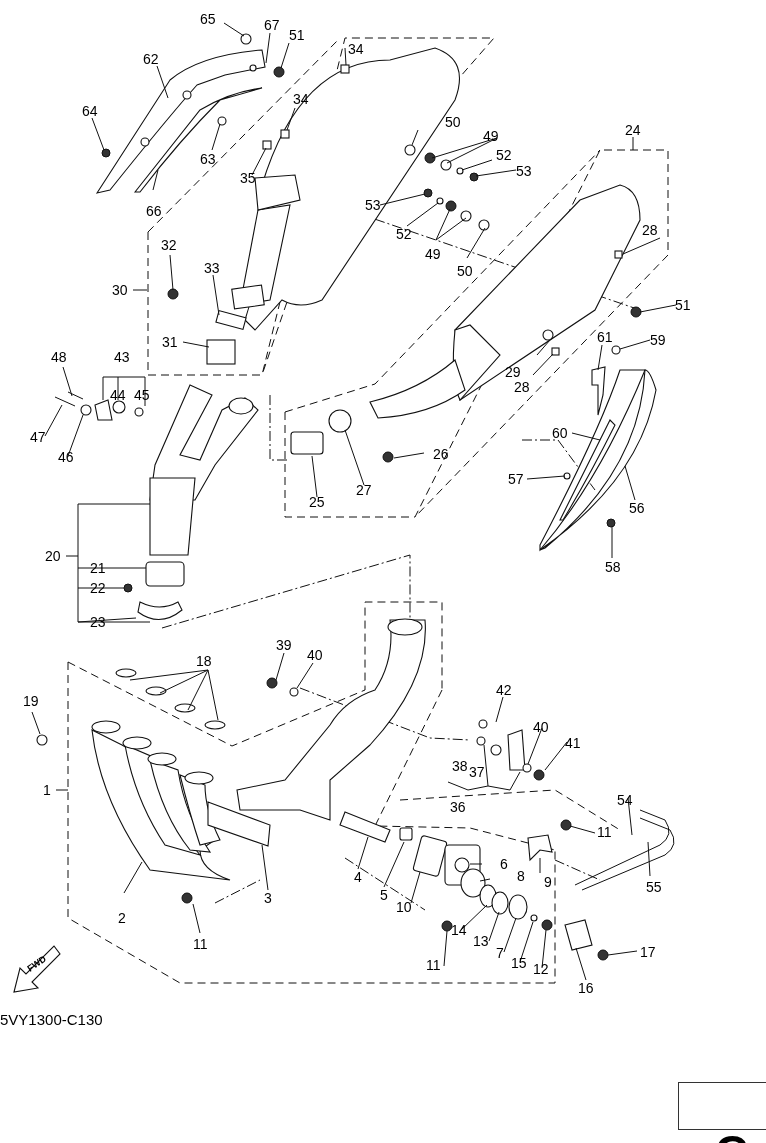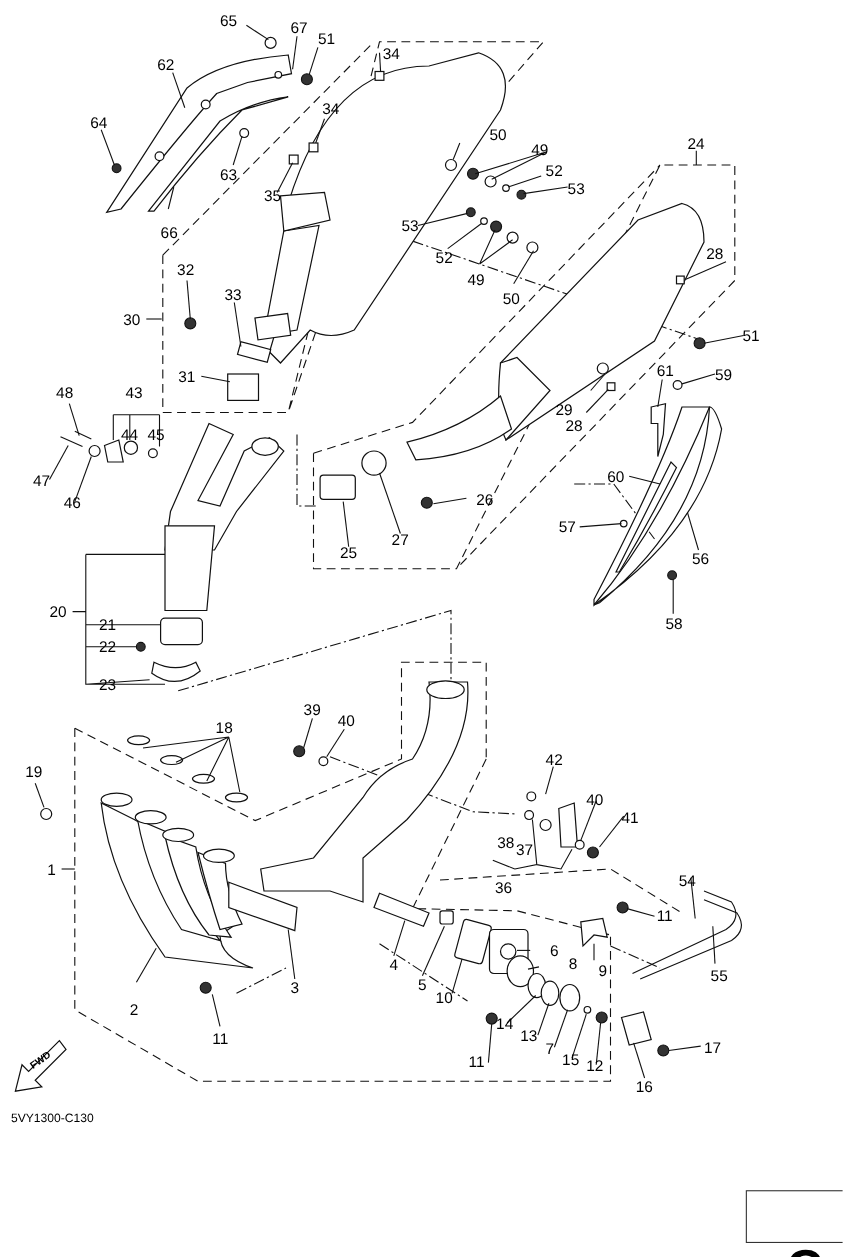--- a/index.html
+++ b/index.html
@@ -5,21 +5,21 @@
   html, body { margin: 0; padding: 0; background: #ffffff; }
   body { width: 766px; height: 1143px; position: relative; overflow: hidden;
          font-family: "Liberation Sans", sans-serif; color: #000; }
   #diagram { position: absolute; left: 0; top: 0; width: 766px; height: 1143px; }
   #diagram .part { fill: #ffffff; stroke: #111; stroke-width: 1.1; }
   #diagram .part-dark { fill: #333; stroke: #111; stroke-width: 1; }
   #diagram .line { fill: none; stroke: #111; stroke-width: 1; }
   #diagram .dash { fill: none; stroke: #111; stroke-width: 1; stroke-dasharray: 8 5; }
   #diagram .dashdot { fill: none; stroke: #111; stroke-width: 1; stroke-dasharray: 10 3 2 3; }
   #diagram .callout-text { font-family: "Liberation Sans", sans-serif; font-size: 14px; fill: #000; }
-  .ref-code { position: absolute; left: 10px; top: 1011px; font-size: 11px; }
+  .ref-code { position: absolute; left: 0; top: 1011px; font-size: 15px; }
   .page-box { position: absolute; left: 678px; top: 1082px; width: 100px; height: 48px;
               border: 1.5px solid #333; box-sizing: border-box; background: #fff; }
   .page-box span { position: absolute; left: 36px; top: -2px; font-size: 46px; font-weight: bold;
                    font-family: "Liberation Sans", sans-serif; letter-spacing: -2px; margin-top: 44px; }
   .page-box span small { font-size: 34px; font-weight: bold; }
 </style>
 </head>
 <body>
 
 <svg id="diagram" viewBox="0 0 766 1143" xmlns="http://www.w3.org/2000/svg">

